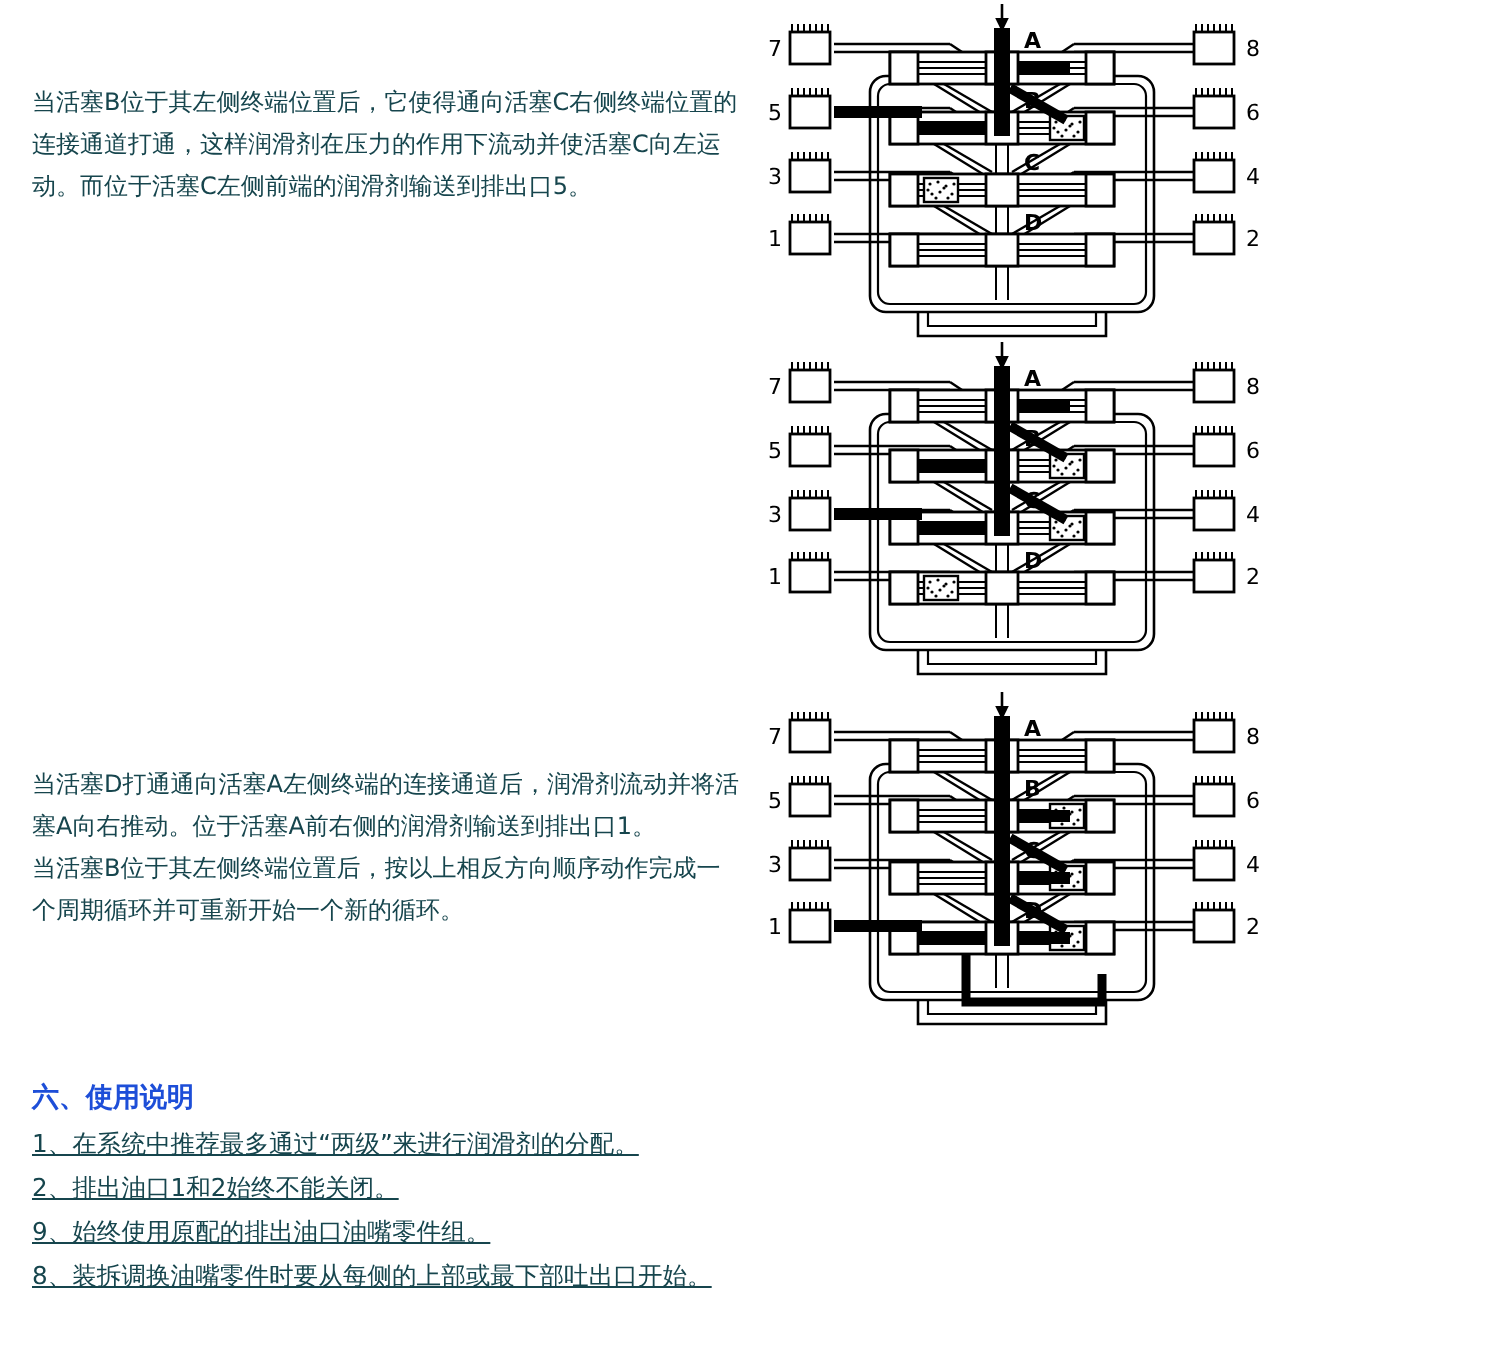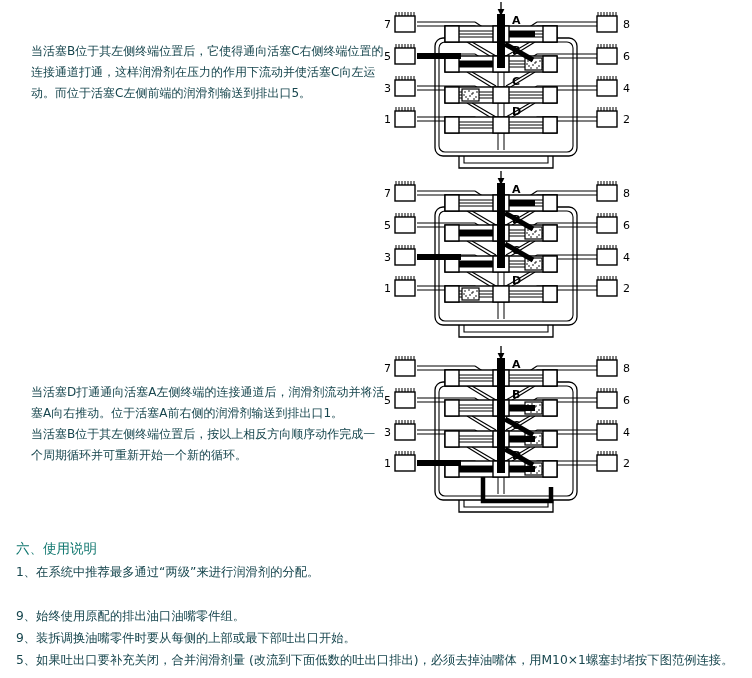--- a/index.html
+++ b/index.html
@@ -1,24 +1,24 @@
 <!DOCTYPE html>
 <html><head>
 <meta charset="utf-8">
 <style>
   html,body{margin:0;padding:0;background:#ffffff;}
   .page{position:relative;width:752px;height:678px;background:#fff;overflow:hidden;
         font-family:"DejaVu Sans",sans-serif;}
-  .para{position:absolute;left:31px;width:380px;font-size:12px;line-height:21px;
+  .para{position:absolute;left:16px;width:380px;font-size:12px;line-height:21px;
         color:#16454d;white-space:pre-wrap;}
   #p1{top:41px}
   #p2{top:238px}
   #p3{top:382px}
-  .heading{position:absolute;left:16px;top:540px;font-size:13.5px;font-weight:normal;color:#0f766e;}
-  .item{position:absolute;left:16px;font-size:12.3px;color:#16454d;white-space:nowrap;}
+  .heading{position:absolute;left:16px;top:540px;font-size:13.5px;font-weight:bold;color:#1d4ed8;}
+  .item{position:absolute;left:16px;font-size:12.3px;color:#16454d;white-space:nowrap;text-decoration:underline;}
   #i0{top:564px}#i1{top:586px}#i2{top:608px}#i3{top:630px}#i4{top:652px}
   .diag{position:absolute;left:383px;width:250px;height:178px;}
   #diag-0{top:0px}
   #diag-1{top:169px}
   #diag-2{top:344px}
   svg text{font-family:"DejaVu Sans",sans-serif;}
 </style>
 </head>
 <body>
 
@@ -27,23 +27,23 @@
   <div class="para" id="p1">当活塞B位于其左侧终端位置后，它使得通向活塞C右侧终端位置的
 连接通道打通，这样润滑剂在压力的作用下流动并使活塞C向左运
 动。而位于活塞C左侧前端的润滑剂输送到排出口5。</div>
   <div class="para" id="p3">当活塞D打通通向活塞A左侧终端的连接通道后，润滑剂流动并将活
 塞A向右推动。位于活塞A前右侧的润滑剂输送到排出口1。
 当活塞B位于其左侧终端位置后，按以上相反方向顺序动作完成一
 个周期循环并可重新开始一个新的循环。</div>
 
   <div class="heading">六、使用说明</div>
   <div class="item" id="i0">1、在系统中推荐最多通过“两级”来进行润滑剂的分配。</div>
+  <div class="item" id="i1">2、排出油口1和2始终不能关闭。</div>
   <div class="item" id="i2">9、始终使用原配的排出油口油嘴零件组。</div>
-  <div class="item" id="i3">9、装拆调换油嘴零件时要从每侧的上部或最下部吐出口开始。</div>
-  <div class="item" id="i4">5、如果吐出口要补充关闭，合并润滑剂量 (改流到下面低数的吐出口排出)，必须去掉油嘴体，用M10×1螺塞封堵按下图范例连接。</div>
+  <div class="item" id="i3">8、装拆调换油嘴零件时要从每侧的上部或最下部吐出口开始。</div>
 
   <svg class="diag" id="diag-0" viewBox="0 0 250 178">
       <line x1="118" y1="2" x2="118" y2="10" stroke="#000" stroke-width="1.3"></line>
       <polygon points="114.6,9 121.4,9 118,16" fill="#000"></polygon>
       <rect x="52" y="38" width="142" height="118" rx="8" fill="none" stroke="#000" stroke-width="1.3"></rect>
       <rect x="56" y="42" width="134" height="110" rx="6" fill="none" stroke="#000" stroke-width="1.1"></rect>
       <path d="M76,156 v12 h94 v-12" fill="none" stroke="#000" stroke-width="1.3"></path>
       <path d="M81,156 v7 h84 v-7" fill="none" stroke="#000" stroke-width="1.1"></path>
       <line x1="115" y1="40" x2="115" y2="150" stroke="#000" stroke-width="1"></line>
       <line x1="121" y1="40" x2="121" y2="150" stroke="#000" stroke-width="1"></line>

